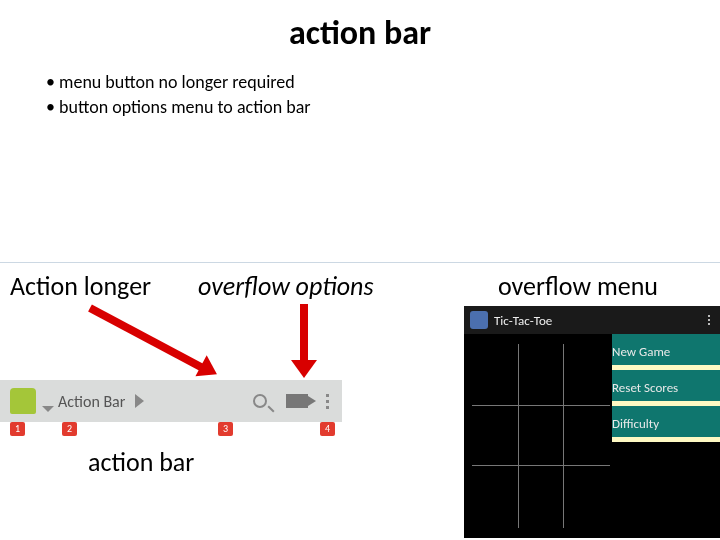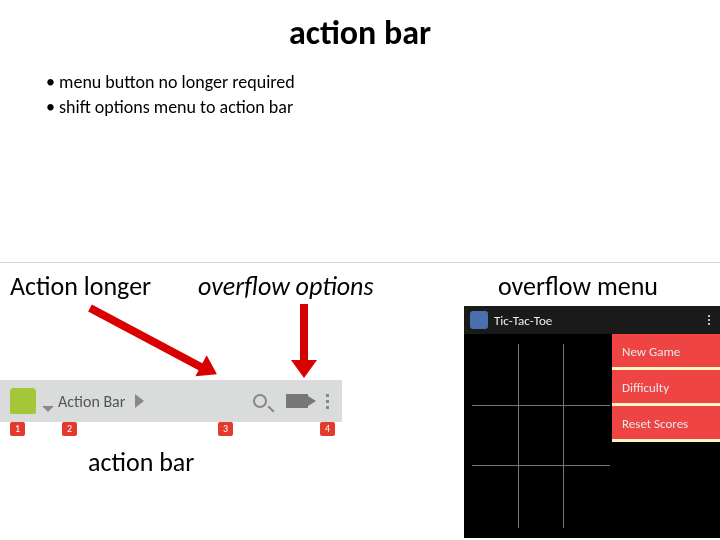--- a/index.html
+++ b/index.html
@@ -247,35 +247,34 @@
   }
   .om-board .h1 { top: 33%; } .om-board .h2 { top: 66%; }
   .om-menu {
     position: absolute;
     right: 0; top: 0;
     width: 108px;
   }
   .om-item {
     height: 36px;
     line-height: 36px;
-    padding-left: 10px;
-    background: #ef4444;
-    border-bottom: 3px solid #fef9c3;
+    background: #0f766e;
+    border-bottom: 5px solid #fef9c3;
     color: #e8e8e8;
     font-size: 13px;
   }
 </style>
 </head>
 <body>
 
 <h1 class="title">action bar</h1>
 
 <ul class="bullets">
   <li>menu button no longer required</li>
-  <li>shift options menu to action bar</li>
+  <li>button options menu to action bar</li>
 </ul>
 
 <div class="rule"></div>
 
 <div class="labels">
   <span class="lbl-action-items">Action longer</span>
   <span class="lbl-overflow-options">overflow options</span>
   <span class="lbl-overflow-menu">overflow menu</span>
 </div>
 
@@ -323,17 +322,17 @@
   </div>
   <div class="om-body">
     <div class="om-board">
       <div class="v1"></div>
         <div class="v2"></div>
         <div class="h1"></div>
         <div class="h2"></div>
     </div>
     <div class="om-menu">
       <div class="om-item">New Game</div>
+      <div class="om-item">Reset Scores</div>
       <div class="om-item">Difficulty</div>
-      <div class="om-item">Reset Scores</div>
     </div>
   </div>
 </div>
 
 </body></html>

